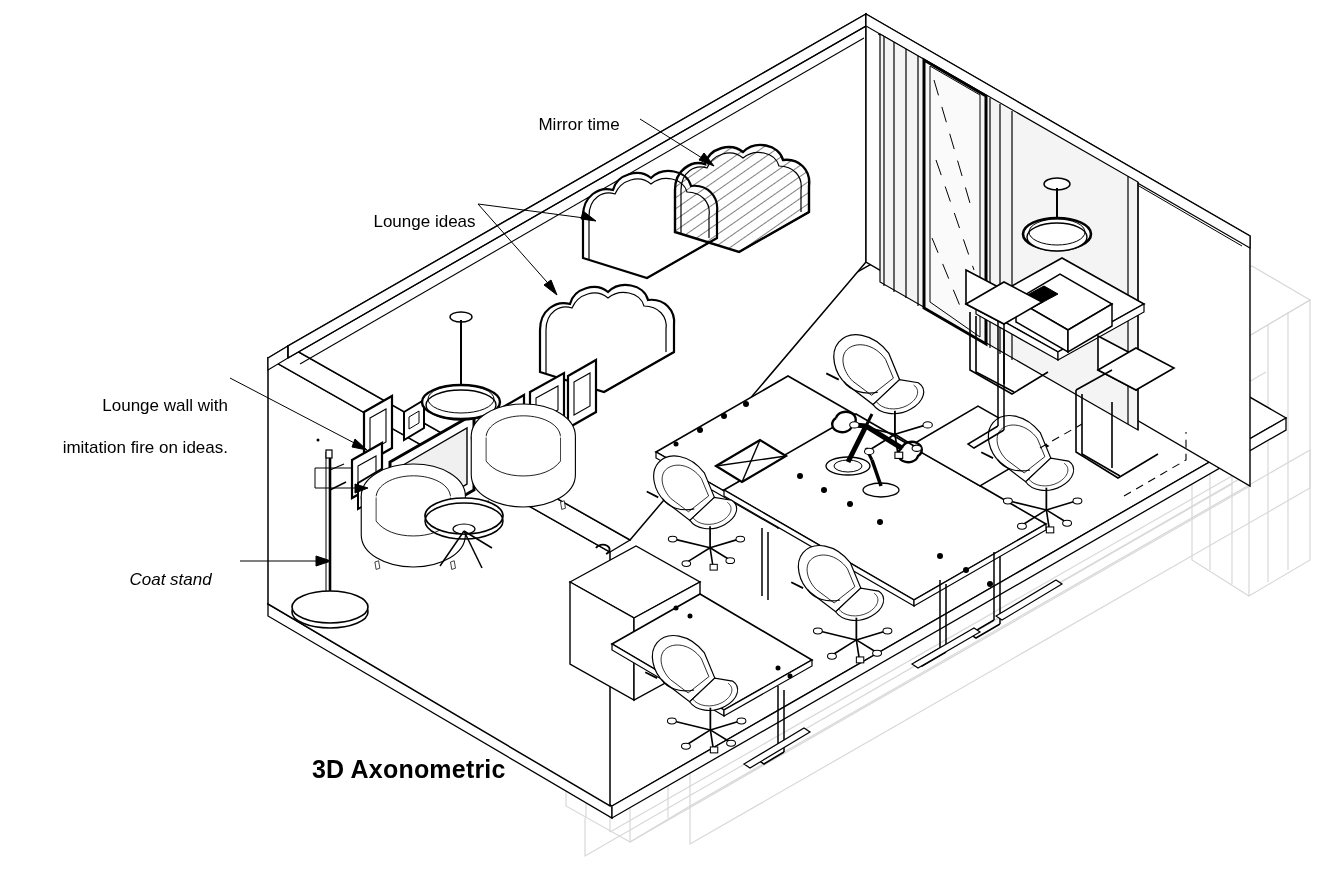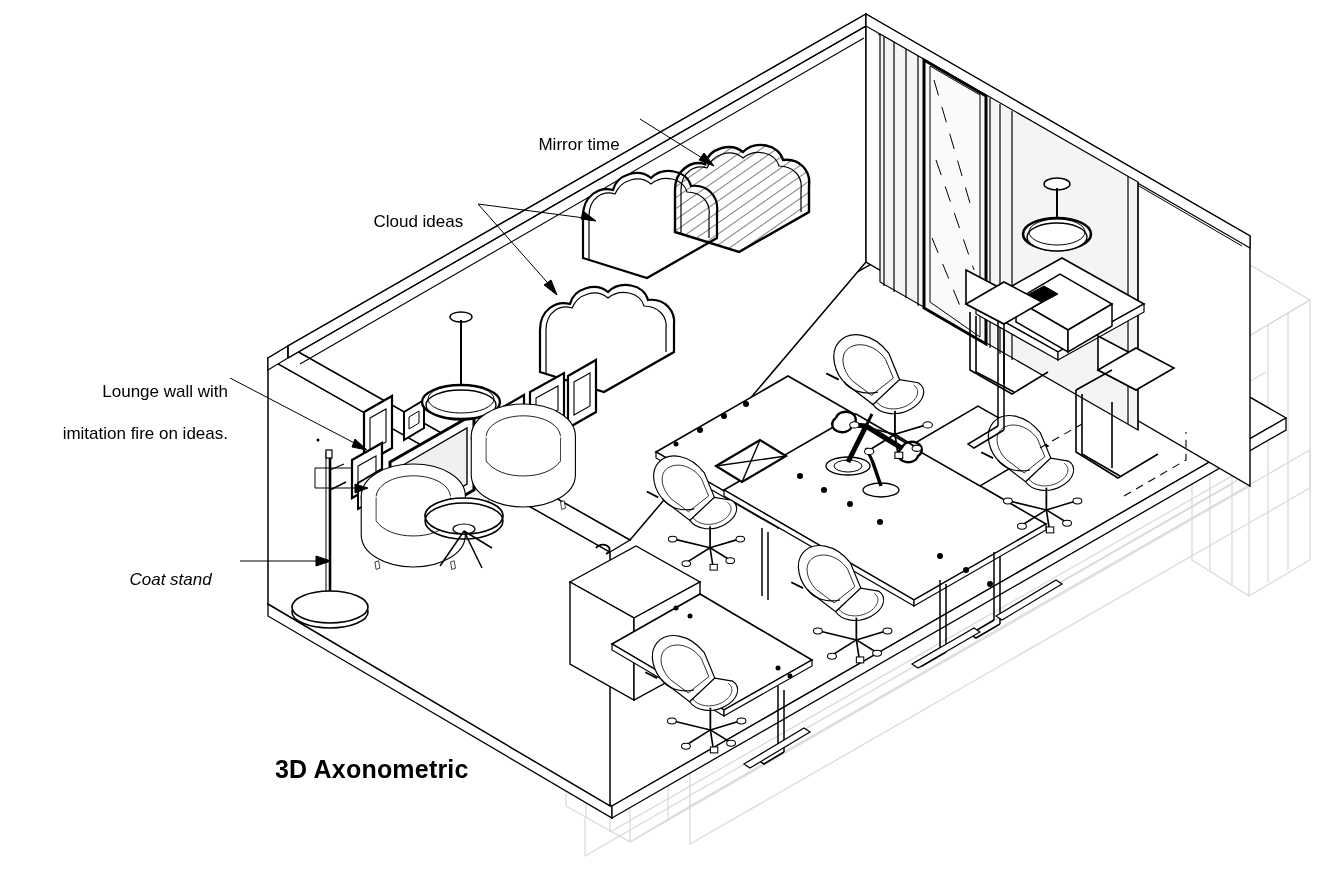--- a/index.html
+++ b/index.html
@@ -5,21 +5,21 @@
 <style>
   html,body{margin:0;padding:0;background:#ffffff;}
   body{width:1330px;height:886px;overflow:hidden;
        font-family:"Liberation Sans",sans-serif;color:#000;}
   #stage{position:relative;width:1330px;height:886px;background:#fff;}
   #stage svg{position:absolute;left:0;top:0;}
   .lbl{position:absolute;font-family:"Liberation Sans",sans-serif;
        font-size:17px;line-height:21px;color:#000;white-space:pre;}
   .lbl.r{text-align:right;}
   #title{position:absolute;font-family:"Liberation Sans",sans-serif;
-         font-weight:bold;font-size:25px;letter-spacing:.2px;color:#000;}
+         font-weight:bold;font-size:25px;letter-spacing:.2px;color:#000;margin-left:37px;}
 </style>
 </head>
 <body>
 
 <div id="stage">
 
 <svg width="1330" height="886" viewBox="0 0 1330 886">
   <defs>
     <pattern id="hatch" width="9" height="9" patternTransform="rotate(55)" patternUnits="userSpaceOnUse">
       <line x1="0" y1="0" x2="0" y2="9" stroke="#000" stroke-width="1"></line>
@@ -426,34 +426,34 @@
     <line x1="315" y1="488" x2="362" y2="488"></line>
     <polygon points="368,488 355,484 355,493"></polygon>
 
     <line x1="240" y1="561" x2="324" y2="561"></line>
     <polygon points="331,561 316,556 316,566"></polygon>
   </g>
 
   <circle cx="318" cy="440" r="1.5" fill="#000"></circle>
 </svg>
 
-<div class="lbl r" style="left:0px;top:360px;width:228px;">
+<div class="lbl r" style="left:0px;top:374px;width:228px;">
   <span>Lounge wall with</span><br>
   <span>imitation fire on ideas.</span>
 </div>
 
 <div class="lbl" style="left:120px;top:548px;font-style:italic;">
   <span>Coat stand</span>
 </div>
 
 <div class="lbl" style="left:364px;top:190px;">
-  <span>Cloud ideas</span>
-</div>
-
-<div class="lbl" style="left:529px;top:113px;">
+  <span>Lounge ideas</span>
+</div>
+
+<div class="lbl" style="left:529px;top:93px;">
   <span>Mirror time</span>
 </div>
 
 <div id="title" style="left:275px;top:755px;">
   <span>3D Axonometric</span>
 </div>
 
 </div>
 
 </body></html>

